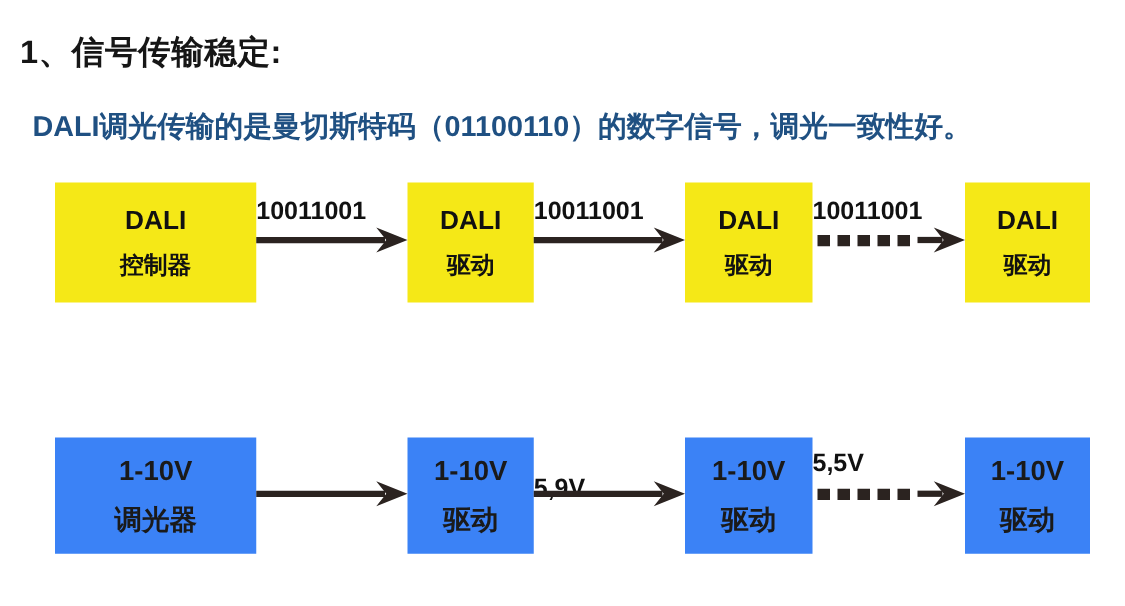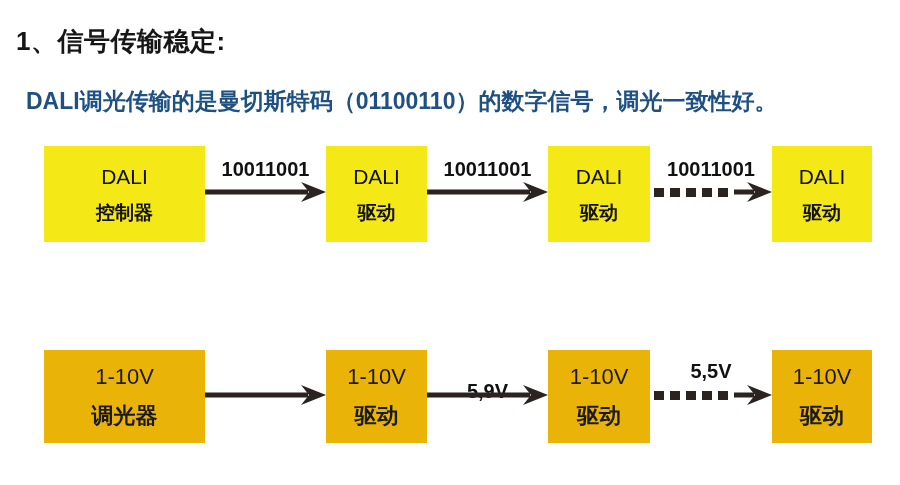--- a/index.html
+++ b/index.html
@@ -72,43 +72,43 @@
   .node .line2 {
     display: block;
     text-align: center;
     white-space: nowrap;
   }
   .node.yellow {
     background: #F5E817;
     color: #111111;
   }
   .node.gray {
-    background: #eab308;
+    background: #3b82f6;
     color: #1a1a1a;
   }
-  .node .line1 { font-size: 21px; font-weight: 400; }
+  .node .line1 { font-size: 21px; font-weight: 700; }
   .node .line2 { font-size: 19px; font-weight: 700; margin-top: 9px; }
 
   .node.wide .line1,
   .node.wide .line2 { font-size: 22px; }
 
   
   .arrow {
     position: absolute;
     height: 44px;
   }
   .arrow svg { display: block; overflow: visible; }
 
   .arrow-label {
     position: absolute;
     font-size: 20px;
     font-weight: 700;
     color: #111111;
     white-space: nowrap;
-    text-align: center;
+    text-align: left;
   }
 </style>
 </head>
 <body>
 
 <div class="slide">
 
   <div class="heading">1、信号传输稳定:</div>
 
   <div class="subtitle-blue">DALI调光传输的是曼切斯特码（01100110）的数字信号，调光一致性好。</div>

